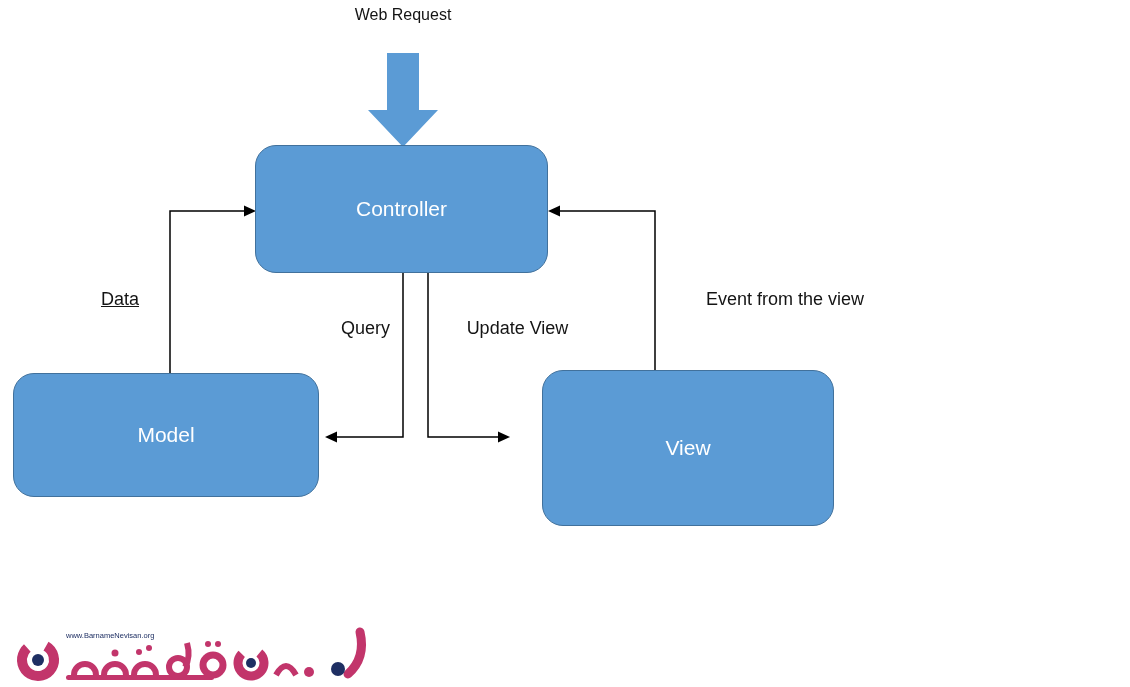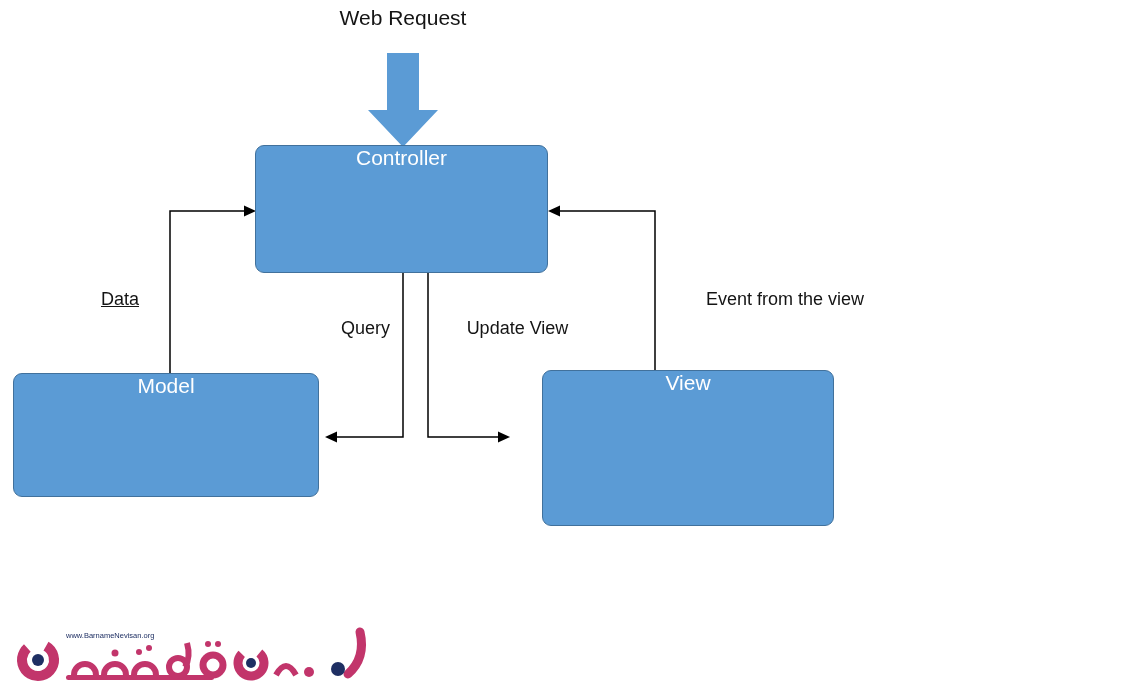--- a/index.html
+++ b/index.html
@@ -21,29 +21,30 @@
     top: 0;
     width: 1130px;
     height: 687px;
   }
   .diagram-title {
     position: absolute;
     left: 303px;
     top: 6px;
     width: 200px;
     text-align: center;
-    font-size: 21px;
+    font-size: 16px;
     color: #141414;
   }
   .node {
     position: absolute;
     background: #5B9BD5;
     border: 1.5px solid #41719C;
-    border-radius: 9px;
+    border-radius: 21px;
     display: flex;
+    align-items: center;
     justify-content: center;
     color: #ffffff;
     font-size: 21px;
     box-sizing: border-box;
   }
   .node-controller { left: 255px; top: 145px; width: 293px; height: 128px; }
   .node-model      { left: 13px;  top: 373px; width: 306px; height: 124px; }
   .node-view       { left: 510px; top: 370px; width: 292px; height: 156px; margin-left: 32px; }
   .edge-label {
     position: absolute;

